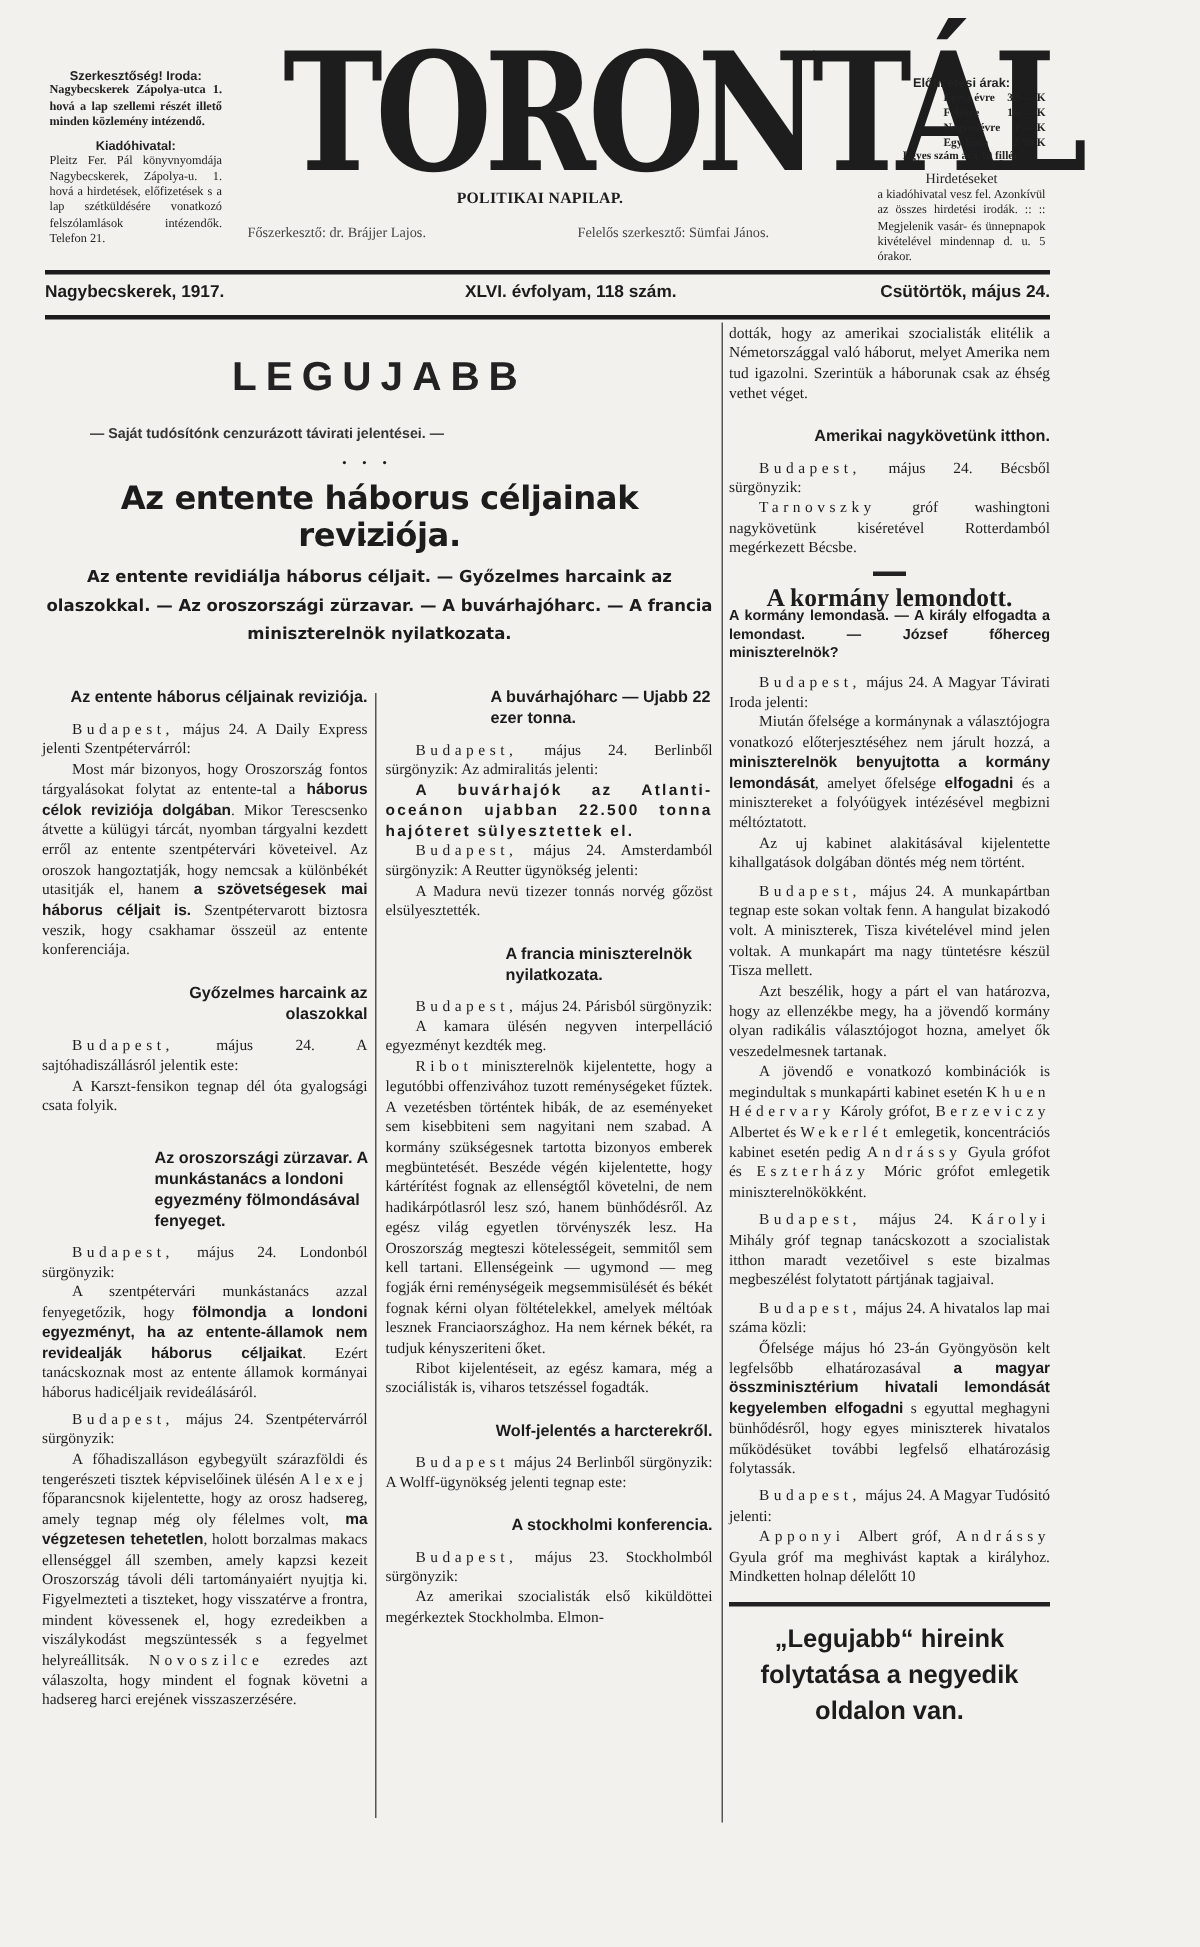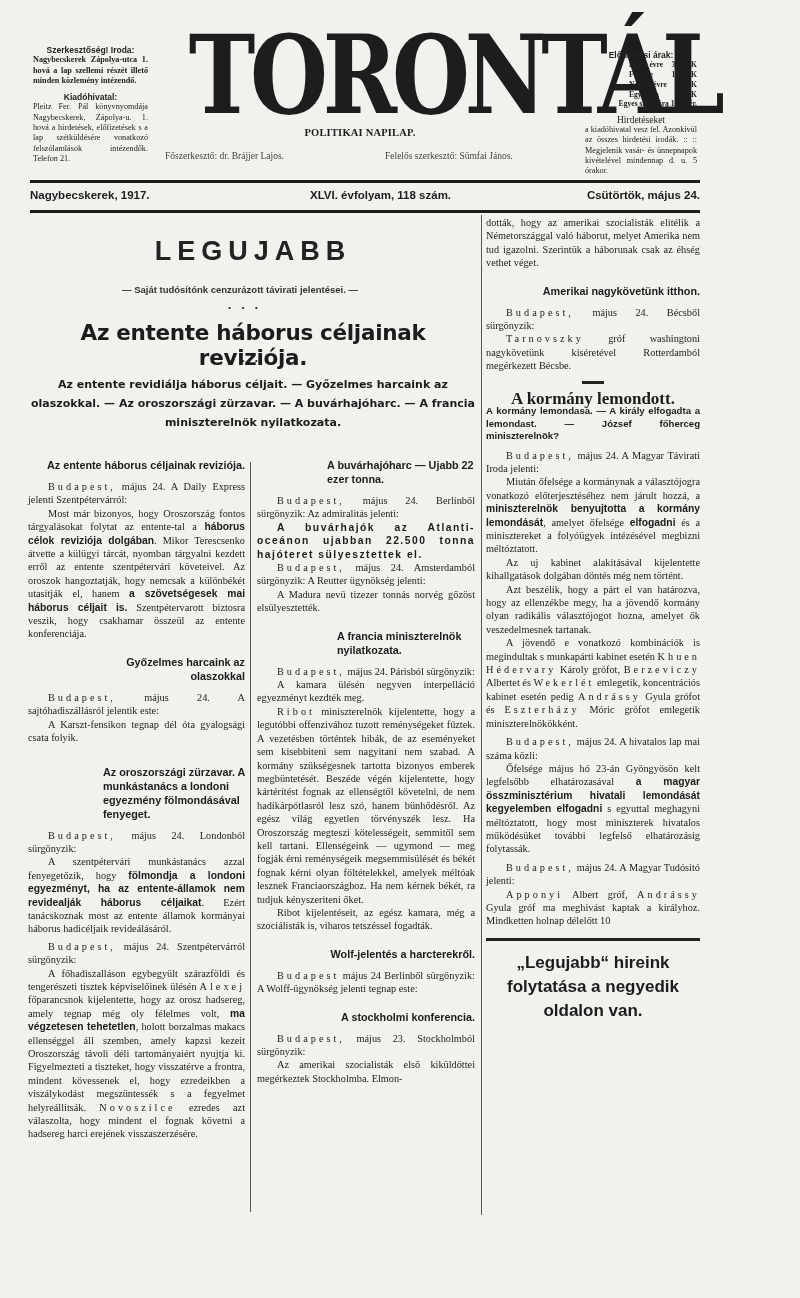--- a/index.html
+++ b/index.html
@@ -33,21 +33,21 @@
   .col { position: absolute; font-size: 10.3px; line-height: 13.4px; text-align: justify; hyphens: auto; }
   .col p { margin: 0; text-indent: 20px; }
   .col .h {
     font-family: "Liberation Sans", sans-serif; font-weight: bold; font-size: 10.8px; line-height: 14px;
     text-align: right; text-indent: 0; margin: 14px 0 8px 0;
   }
   .col .sp { letter-spacing: 3px; }
   .col .bd { font-family: "Liberation Sans", sans-serif; font-weight: bold; }
   .vline { position: absolute; width: 1px; background: #555; }
   .legujabb { position: absolute; left: 138px; top: 236px; width: 230px; text-align: center; font-family: "Liberation Sans", sans-serif; font-weight: bold; font-size: 27px; letter-spacing: 6px; color: #222; }
-  .kicker { position: absolute; left: 60px; width: 360px; text-align: center; font-family: "Liberation Sans", sans-serif; font-weight: bold; font-size: 9.5px; color: #333; }
+  .kicker { position: absolute; left: 60px; width: 360px; text-align: left; font-family: "Liberation Sans", sans-serif; font-weight: bold; font-size: 9.5px; color: #333; }
   .dots { position: absolute; width: 60px; text-align: center; font-size: 9px; letter-spacing: 4px; }
   .main-headline { position: absolute; left: 28px; top: 320px; width: 450px; text-align: center; font-family: "DejaVu Sans", sans-serif; font-weight: bold; font-size: 21.5px; letter-spacing: -0.3px; }
   .summary { position: absolute; left: 28px; top: 375px; width: 450px; text-align: center; font-family: "DejaVu Sans", sans-serif; font-weight: bold; font-size: 11px; line-height: 19px; }
   .kormany-title { font-family: Liberation Serif, serif; font-weight: bold; font-size: 17px; margin: 2px 0 6px 0; text-align: center; text-indent: 0 !important; }
   .kormany-sub { font-family: "Liberation Sans", sans-serif; font-weight: bold; font-size: 9.6px; line-height: 12.5px; text-indent: 0 !important; }
   .footer-note { font-family: "Liberation Sans", sans-serif; font-weight: bold; font-size: 17px; line-height: 24px; text-align: center; text-indent: 0 !important; }
   .short-rule { width: 22px; height: 3px; background: #222; margin: 8px auto; }
   .long-rule { height: 3px; background: #222; margin: 10px 0; }
 </style>
 </head>
@@ -78,21 +78,21 @@
         <span>16·— K</span>
       </div>
     <div class="price-row">
         <span>Negyedévre</span>
         <span>3·— K</span>
       </div>
     <div class="price-row">
         <span>Egy hóra</span>
         <span>2·70 K</span>
       </div>
-    <div class="b" style="text-align:right;font-size:7.6px">Egyes szám ára 10 fillér.</div>
+    <div class="b" style="text-align:center;font-size:7.6px">Egyes szám ára 10 fillér.</div>
     <div class="hdr" style="margin-top:5px;font-weight:normal;font-family:'Liberation Serif',serif;font-size:9.5px">Hirdetéseket</div>
     <div>a kiadóhivatal vesz fel. Azonkívül az összes hirdetési irodák. :: :: Megjelenik vasár- és ünnepnapok kivételével mindennap d. u. 5 órakor.</div>
   </div>
 
   <div class="rule-thick" style="top:180px"></div>
   <div class="dateline">
     <span style="left:0">Nagybecskerek, 1917.</span>
     <span style="left:280px">XLVI. évfolyam, 118 szám.</span>
     <span style="right:0">Csütörtök, május 24.</span>
   </div>
@@ -150,23 +150,25 @@
     <div class="h">Amerikai nagykövetünk itthon.</div>
     <p><span class="sp">Budapest,</span><span> május 24. Bécsből sürgönyzik:</span></p>
     <p><span class="sp">Tarnovszky</span><span> gróf washingtoni nagykövetünk kiséretével Rotterdamból megérkezett Bécsbe.</span></p>
 
     <div class="short-rule"></div>
     <p class="kormany-title">A kormány lemondott.</p>
     <p class="kormany-sub">A kormány lemondasa. — A király elfogadta a lemondast. — József főherceg miniszterelnök?</p>
     <p style="margin-top:6px"><span class="sp">Budapest,</span><span> május 24. A Magyar Távirati Iroda jelenti:</span></p>
     <p><span>Miután őfelsége a kormánynak a választójogra vonatkozó előterjesztéséhez nem járult hozzá, a </span><span class="bd">miniszterelnök benyujtotta a kormány lemondását</span><span>, amelyet őfelsége </span><span class="bd">elfogadni</span><span> és a minisztereket a folyóügyek intézésével megbizni méltóztatott.</span></p>
     <p>Az uj kabinet alakitásával kijelentette kihallgatások dolgában döntés még nem történt.</p>
+    <p style="margin-top:5px"><span class="sp">Budapest,</span><span> május 24. A munkapártban tegnap este sokan voltak fenn. A hangulat bizakodó volt. A miniszterek, Tisza kivételével mind jelen voltak. A munkapárt ma nagy tüntetésre készül Tisza mellett.</span></p>
     <p>Azt beszélik, hogy a párt el van határozva, hogy az ellenzékbe megy, ha a jövendő kormány olyan radikális választójogot hozna, amelyet ők veszedelmesnek tartanak.</p>
     <p><span>A jövendő e vonatkozó kombinációk is megindultak s munkapárti kabinet esetén </span><span class="sp">Khuen Hédervary</span><span> Károly grófot, </span><span class="sp">Berzeviczy</span><span> Albertet és </span><span class="sp">Wekerlét</span><span> emlegetik, koncentrációs kabinet esetén pedig </span><span class="sp">Andrássy</span><span> Gyula grófot és </span><span class="sp">Eszterházy</span><span> Móric grófot emlegetik miniszterelnökökként.</span></p>
+    <p style="margin-top:5px"><span class="sp">Budapest,</span><span> május 24. </span><span class="sp">Károlyi</span><span> Mihály gróf tegnap tanácskozott a szocialistak itthon maradt vezetőivel s este bizalmas megbeszélést folytatott pártjának tagjaival.</span></p>
     <p style="margin-top:5px"><span class="sp">Budapest,</span><span> május 24. A hivatalos lap mai száma közli:</span></p>
-    <p><span>Őfelsége május hó 23-án Gyöngyösön kelt legfelsőbb elhatározasával </span><span class="bd">a magyar összminisztérium hivatali lemondását kegyelemben elfogadni</span><span> s egyuttal meghagyni méltóztatott, hogy most miniszterek hivatalos működésüket további legfelső elhatározásig folytassák.</span></p>
+    <p><span>Őfelsége május hó 23-án Gyöngyösön kelt legfelsőbb elhatározasával </span><span class="bd">a magyar összminisztérium hivatali lemondását kegyelemben elfogadni</span><span> s egyuttal meghagyni bünhődésről, hogy egyes miniszterek hivatalos működésüket további legfelső elhatározásig folytassák.</span></p>
     <p style="margin-top:5px"><span class="sp">Budapest,</span><span> május 24. A Magyar Tudósitó jelenti:</span></p>
     <p><span class="sp">Apponyi</span><span> Albert gróf, </span><span class="sp">Andrássy</span><span> Gyula gróf ma meghivást kaptak a királyhoz. Mindketten holnap délelőtt 10</span></p>
     <div class="long-rule"></div>
     <p class="footer-note">„Legujabb“ hireink folytatása a negyedik oldalon van.</p>
   </div>
 
 </div>
 
 </body></html>

